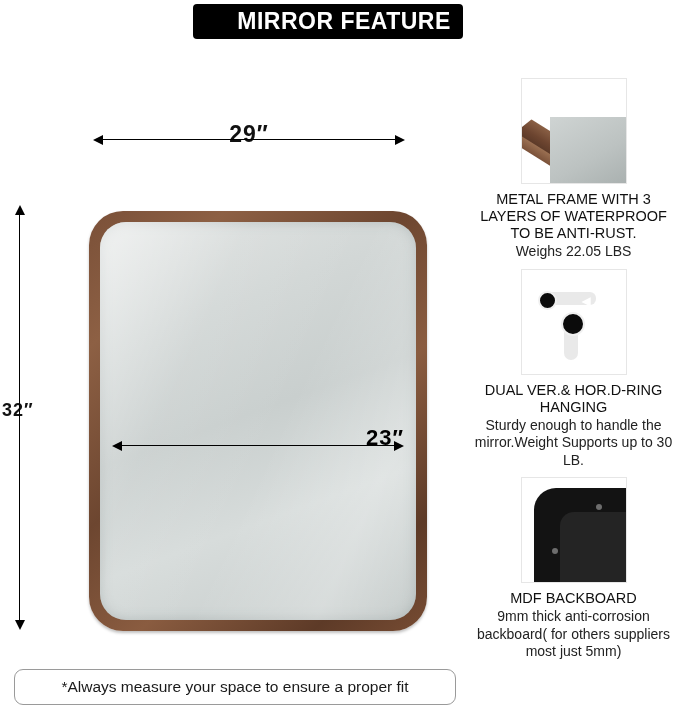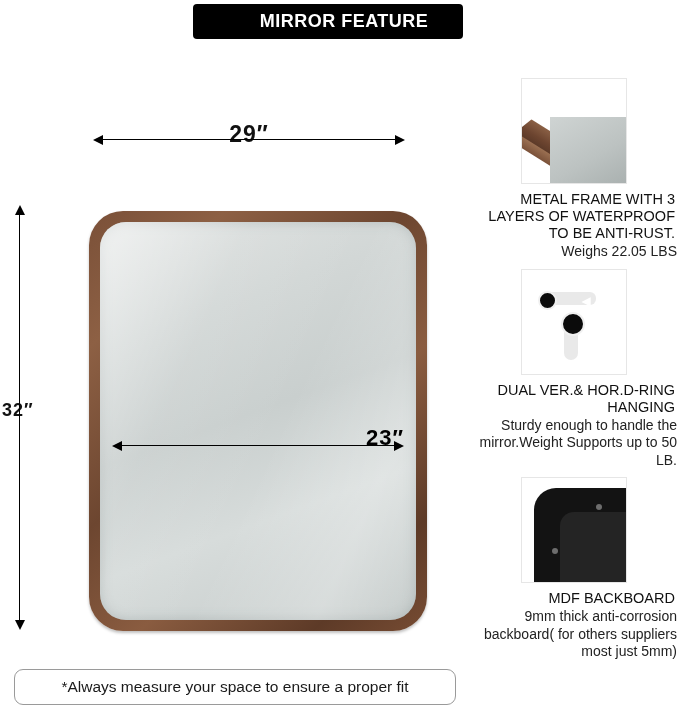--- a/index.html
+++ b/index.html
@@ -24,21 +24,21 @@
     width: 270px;
     height: 35px;
     background: #000000;
     border-radius: 4px;
     display: flex;
     align-items: center;
     justify-content: center;
   }
   .title-banner .title-text {
     color: #ffffff;
-    font-size: 18px;
+    font-size: 23px;
     font-weight: bold;
     letter-spacing: 0.5px;
     margin-left: 32px;
   }
 
   
   .diagram {
     position: absolute;
     left: 0;
     top: 45px;
@@ -195,21 +195,21 @@
 
   
   .features {
     position: absolute;
     left: 468px;
     top: 78px;
     width: 211px;
   }
   .feature {
     width: 211px;
-    text-align: right;
+    text-align: center;
     margin-bottom: 8px;
   }
   .feature .thumb {
     width: 104px;
     height: 104px;
     margin: 0 auto 7px auto;
     position: relative;
     overflow: hidden;
     border: 1px solid #e6e6e6;
     background: #ffffff;
@@ -408,21 +408,21 @@
 
   <div class="feature">
     <div class="thumb thumb-dring">
       <div class="dr-h"></div>
       <div class="dr-h-ring"></div>
       <div class="dr-v"></div>
       <div class="dr-v-ring"></div>
       <div class="arrow-gl">◀</div>
     </div>
     <div class="heading">DUAL VER.&amp; HOR.D-RING HANGING</div>
-    <div class="sub">Sturdy enough to handle the mirror.Weight Supports up to 50 LB.</div>
+    <div class="sub">Sturdy enough to handle the mirror.Weight Supports up to 30 LB.</div>
   </div>
 
   <div class="feature">
     <div class="thumb thumb-mdf">
       <div class="board">
         <div class="inner"></div>
         <div class="screw s1"></div>
         <div class="screw s2"></div>
       </div>
     </div>

